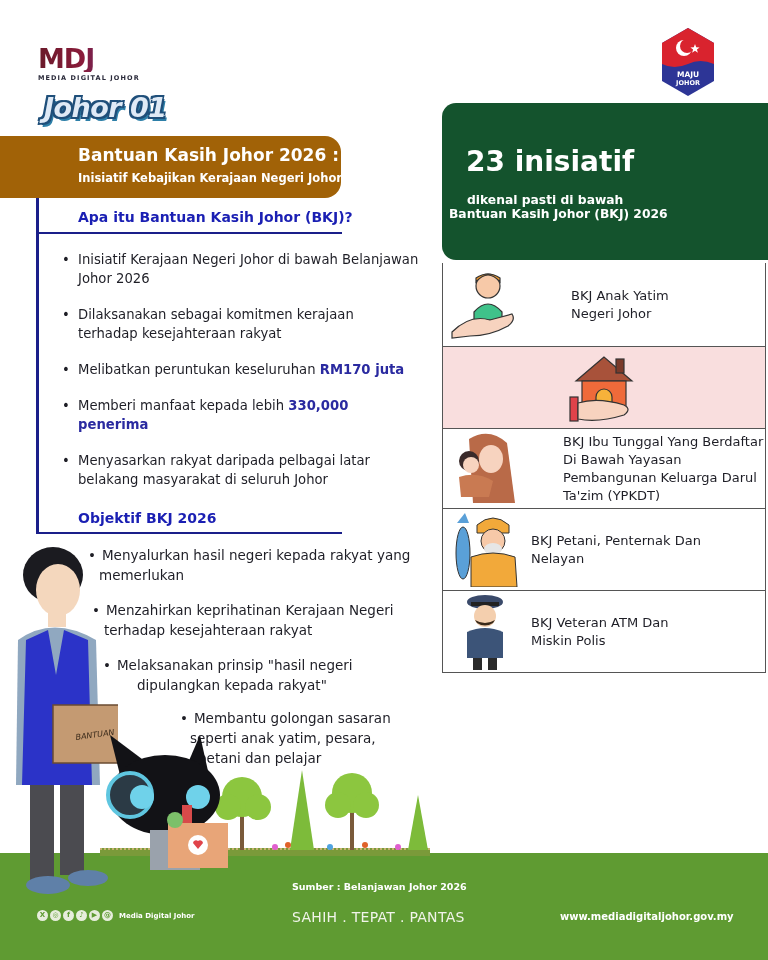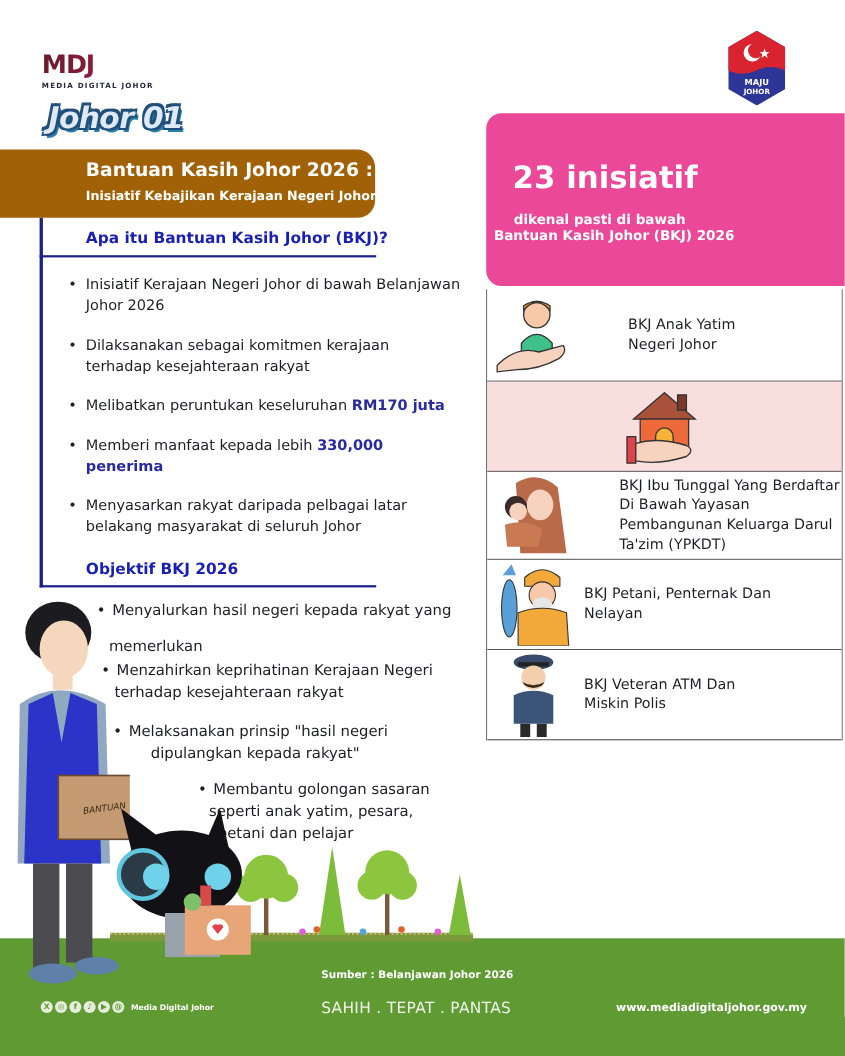--- a/index.html
+++ b/index.html
@@ -1,21 +1,21 @@
 <!DOCTYPE html>
 <html><head>
 <meta charset="utf-8">
 <style>
   * { box-sizing: border-box; margin: 0; padding: 0; }
   html, body { width: 768px; height: 960px; overflow: hidden; background: #ffffff; }
   body { position: relative; font-family: "DejaVu Sans", sans-serif; color: #1c1c24; }
 
   
   .mdj-logo { position: absolute; left: 38px; top: 46px; width: 100px; height: 36px; }
-  .mdj-letters { font-family: "DejaVu Sans", sans-serif; font-weight: 900; font-size: 23px; letter-spacing: -1px; line-height: 26px;
+  .mdj-letters { font-family: "DejaVu Sans", sans-serif; font-weight: 900; font-size: 27px; letter-spacing: -1px; line-height: 26px;
     background: linear-gradient(90deg, #6a1a2a 0%, #8a1b3a 45%, #2f3a9a 100%);
     -webkit-background-clip: text; background-clip: text; color: transparent; }
   .mdj-sub { font-size: 6.5px; letter-spacing: 1.1px; color: #2a2a3a; font-weight: bold; margin-top: 2px; white-space: nowrap; }
 
   .johor01 { position: absolute; left: 44px; top: 92px; font-family: "DejaVu Sans", sans-serif; font-weight: 900; font-style: italic;
     font-size: 27px; color: #dfeaf6; letter-spacing: -0.5px;
     text-shadow: 2px 2px 0 #1f4f7a, -2px -2px 0 #1f4f7a, 2px -2px 0 #1f4f7a, -2px 2px 0 #1f4f7a, 3px 4px 0 #2d7fa8; }
 
   .maju-badge { position: absolute; left: 662px; top: 28px; width: 52px; height: 68px; }
 
@@ -31,21 +31,21 @@
 
   .bullets { position: absolute; left: 62px; width: 360px; list-style: none; }
   .bullet { position: relative; padding-left: 16px; font-size: 13.2px; line-height: 19px; color: #1e1e26; }
   .bullet::before { content: "•"; position: absolute; left: 0; top: 0; }
   .hl { color: #2a2aa0; font-weight: bold; }
 
   .obj-bullet { position: absolute; font-size: 13.5px; line-height: 20px; color: #1e1e26; white-space: nowrap; }
   .obj-bullet .dot { margin-right: 6px; }
 
   
-  .right-header { position: absolute; left: 442px; top: 103px; width: 326px; height: 157px; background: #ec4899; border-radius: 14px 0 0 14px; }
+  .right-header { position: absolute; left: 442px; top: 103px; width: 326px; height: 157px; background: #14532d; border-radius: 14px 0 0 14px; }
   .rh-big { position: absolute; left: 24px; top: 42px; color: #fff; font-weight: bold; font-size: 28px; white-space: nowrap; }
   .rh-small1 { position: absolute; left: 25px; top: 90px; color: #fff; font-weight: bold; font-size: 12.3px; white-space: nowrap; }
   .rh-small2 { position: absolute; left: 7px; top: 104px; color: #fff; font-weight: bold; font-size: 12.3px; white-space: nowrap; }
 
   .items { position: absolute; left: 442px; top: 263px; width: 324px; border-left: 1px solid #555; border-right: 1px solid #555; }
   .item { position: relative; border-bottom: 1px solid #555; display: flex; align-items: center; }
   .item.white { background: #ffffff; }
   .item.pink { background: #f9dede; flex-direction: column; }
   .item .icon-box { width: 84px; height: 100%; display: flex; align-items: center; justify-content: center; flex-shrink: 0; }
   .item .label { font-size: 13px; line-height: 18px; color: #1e1e26; padding-left: 4px; }
@@ -106,21 +106,21 @@
   <li class="bullet" style="margin-bottom:17px;"><span>Melibatkan peruntukan keseluruhan </span><span class="hl">RM170 juta</span></li>
   <li class="bullet" style="margin-bottom:17px; width:320px;"><span>Memberi manfaat kepada lebih </span><span class="hl">330,000 penerima</span></li>
   <li class="bullet" style="width:320px;"><span>Menyasarkan rakyat daripada pelbagai latar belakang masyarakat di seluruh Johor</span></li>
 </ul>
 
 <div class="sec-head" style="top:510px;">Objektif BKJ 2026</div>
 <div class="sec-rule" style="top:532px;"></div>
 
 <div class="obj-bullet" style="left:88px; top:545px;">
   <div><span class="dot">•</span><span>Menyalurkan hasil negeri kepada rakyat yang</span></div>
-  <div style="padding-left:11px;margin-top:13px;">memerlukan</div>
+  <div style="padding-left:11px;">memerlukan</div>
 </div>
 <div class="obj-bullet" style="left:92px; top:600px;">
   <div><span class="dot">•</span><span>Menzahirkan keprihatinan Kerajaan Negeri</span></div>
   <div style="padding-left:12px;">terhadap kesejahteraan rakyat</div>
 </div>
 <div class="obj-bullet" style="left:103px; top:655px;">
   <div><span class="dot">•</span><span>Melaksanakan prinsip "hasil negeri</span></div>
   <div style="padding-left:34px;">dipulangkan kepada rakyat"</div>
 </div>
 <div class="obj-bullet" style="left:180px; top:708px;">

